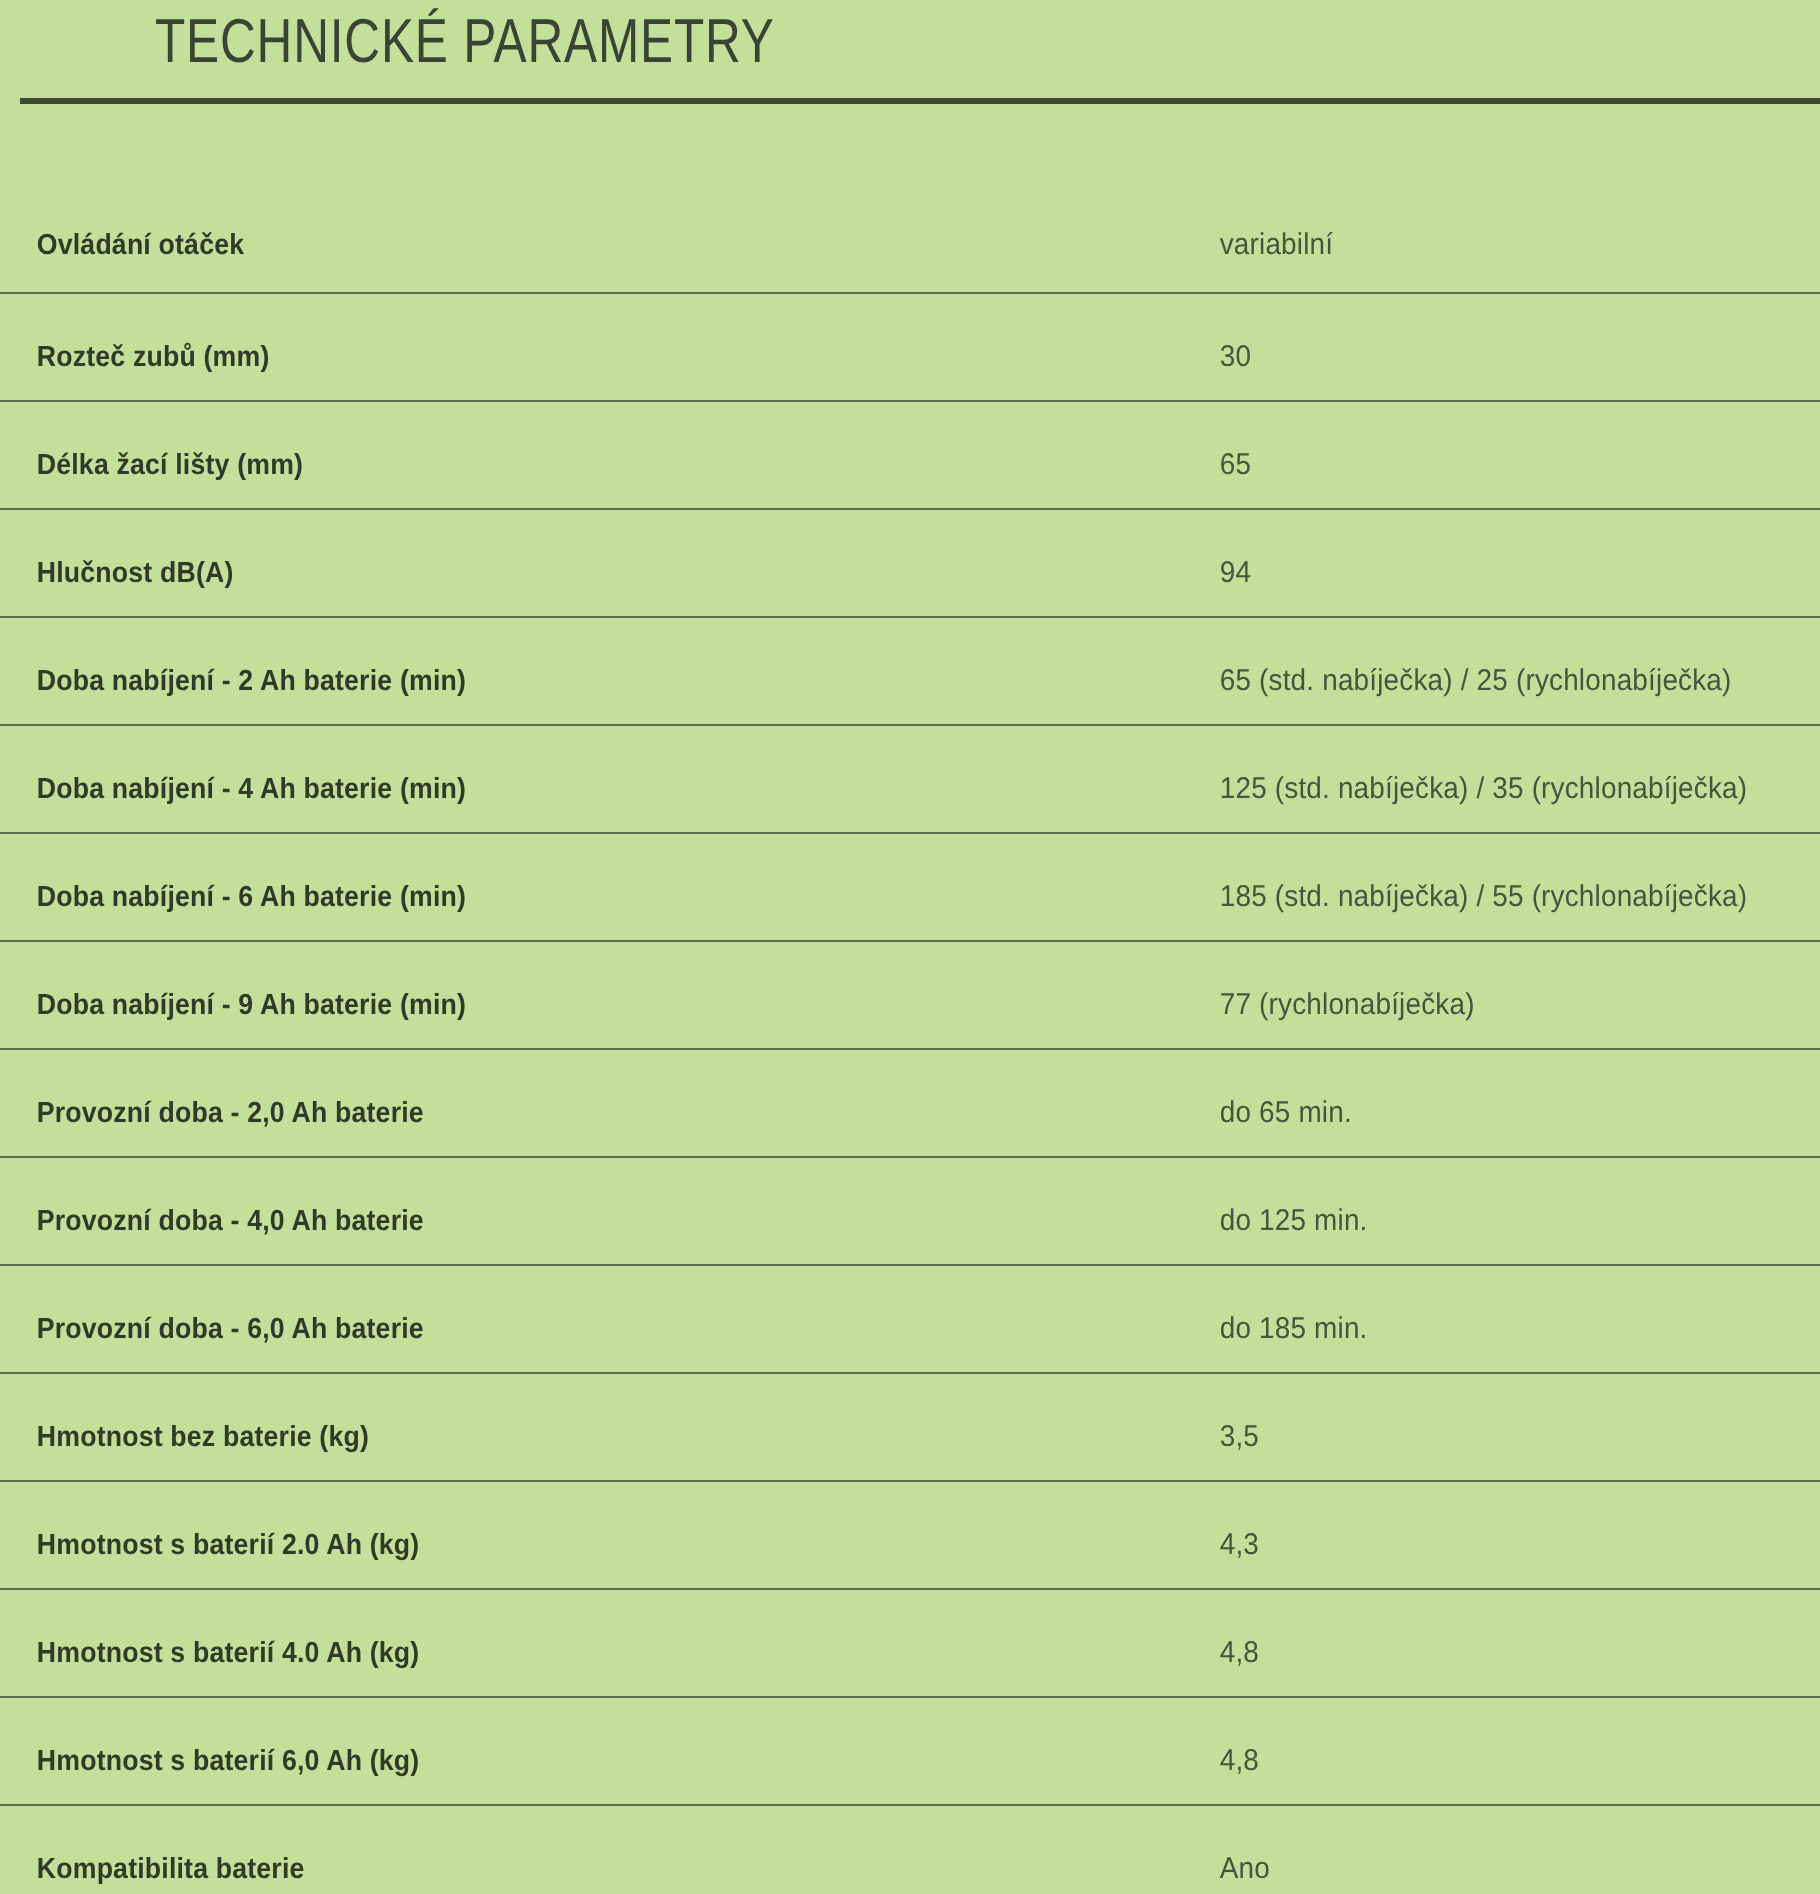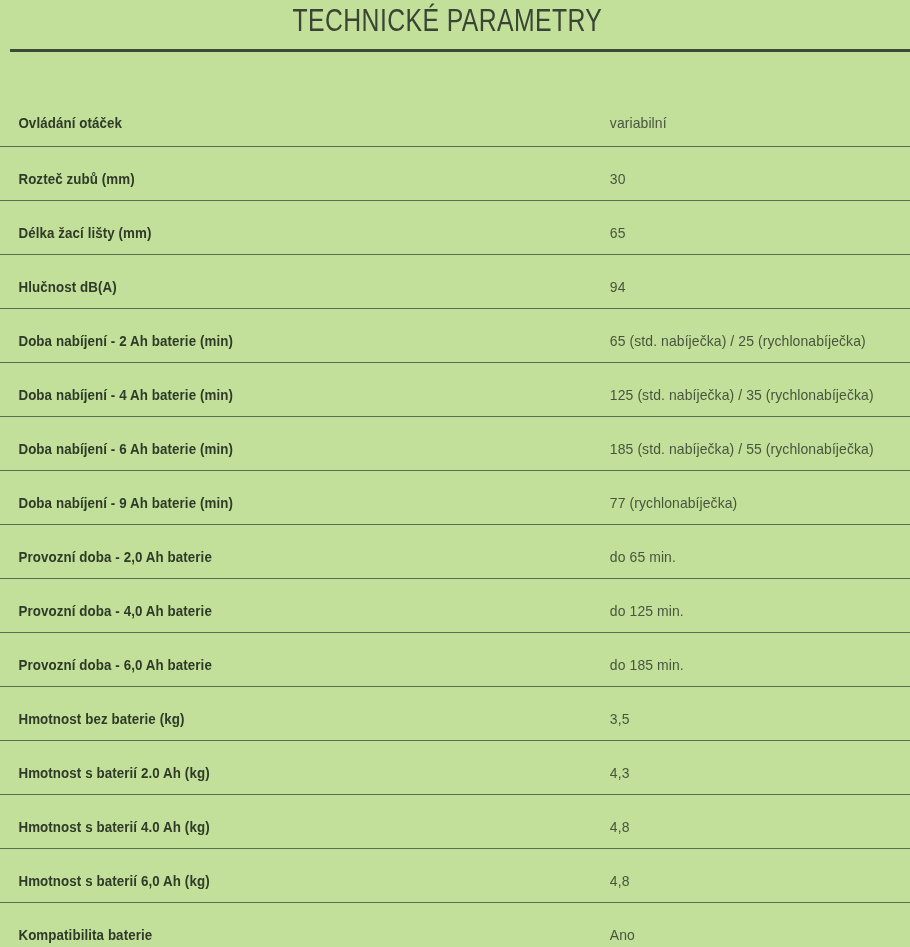--- a/index.html
+++ b/index.html
@@ -21,21 +21,21 @@
     box-sizing: border-box;
     position: relative;
   }
 
   
   .sheet-header {
     height: 50px;
     box-sizing: border-box;
     display: flex;
     align-items: flex-start;
-    justify-content: center;
+    justify-content: flex-start;
     padding: 2px 92px 0 0;
   }
 
   .sheet-title {
     font-family: "Liberation Sans Narrow", "Liberation Sans", sans-serif;
     font-size: 31px;
     font-weight: 400;
     letter-spacing: 0.5px;
     color: #3a4434;
     line-height: 38px;

